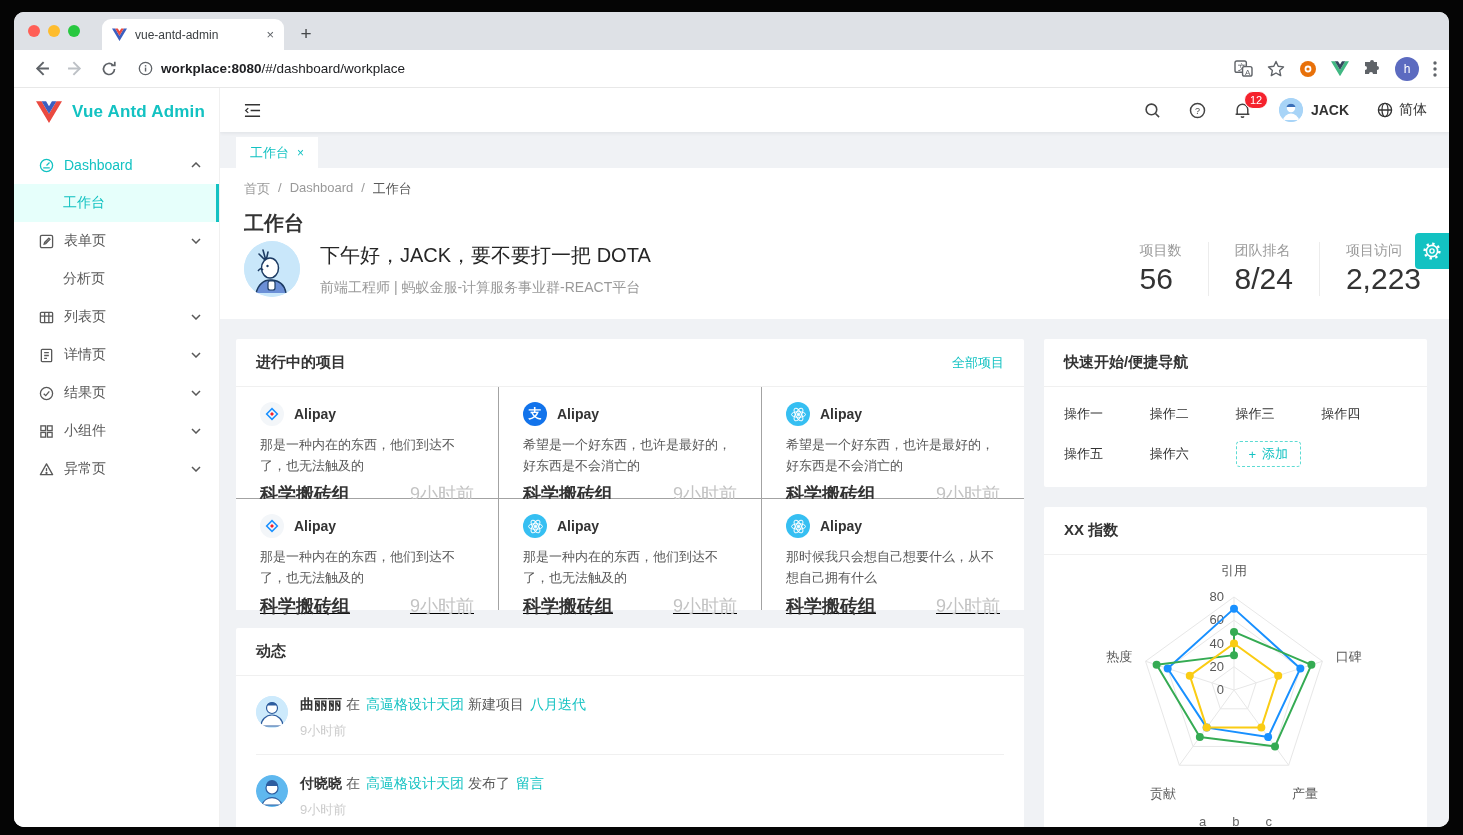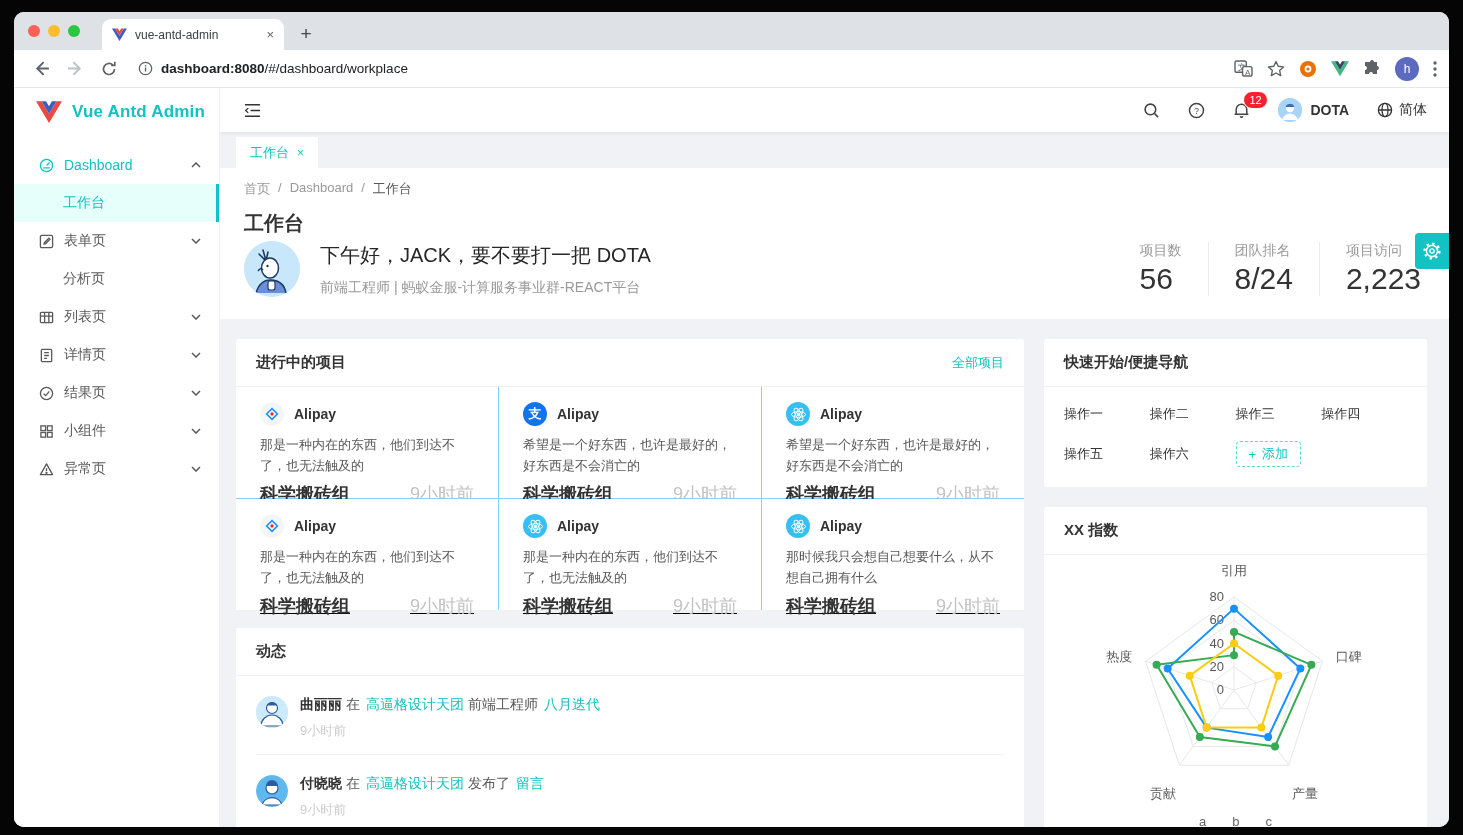--- a/index.html
+++ b/index.html
@@ -69,21 +69,21 @@
   .stat .s-val { font-size:30px; color:#333; margin-top:2px; }
 
   .content { padding:20px 22px 0 16px; display:flex; gap:20px; }
   .col-left { width:788px; }
   .col-right { width:383px; }
   .card { background:#fff; border-radius:2px; }
   .card-hd { height:48px; display:flex; align-items:center; padding:0 20px; border-bottom:1px solid #f0f0f0; }
   .card-hd .t { font-size:15px; color:#333; font-weight:600; }
   .card-hd .extra { margin-left:auto; font-size:13px; color:#13c2c2; cursor:pointer; }
 
-  .pgrid { display:grid; grid-template-columns:1fr 1fr 1fr; grid-auto-rows:111px; gap:1px; background:#7dd3fc; }
+  .pgrid { display:grid; grid-template-columns:1fr 1fr 1fr; grid-auto-rows:111px; gap:1px; background:#a3a3a3; }
   .pcell { background:#fff; padding:15px 24px 12px 24px; cursor:pointer; }
   .pc-head { display:flex; align-items:center; gap:10px; }
   .pc-name { font-size:14px; color:#333; font-weight:600; }
   .pc-desc { font-size:13px; color:#595959; line-height:1.65; margin-top:8px; height:43px; overflow:hidden; }
   .pc-foot { display:flex; margin-top:5px; font-size:18px;text-decoration:underline; }
   .pc-group { color:#333; font-weight:600; }
   .pc-time { margin-left:auto; color:#c3c3c3; }
   .picon { width:24px; height:24px; border-radius:50%; display:flex; align-items:center; justify-content:center; flex:none; }
   .picon-antd { background:#f3f6f9; }
   .picon-alipay { background:#1273eb; color:#fff; font-size:13px; font-weight:700; }
@@ -153,21 +153,21 @@
           <path d="M13.5 8 a5.5 5.5 0 1 1 -1.6 -3.9"></path>
           <path d="M13.8 0.8 V4.4 H10.2" fill="none"></path>
         </svg>
     </span>
     <div class="urlbox">
       <svg width="15" height="15" viewBox="0 0 16 16">
           <circle cx="8" cy="8" r="6.6" fill="none" stroke="#5f6368" stroke-width="1.4"></circle>
           <rect x="7.3" y="7" width="1.5" height="4.2" fill="#5f6368"></rect>
           <rect x="7.3" y="4.4" width="1.5" height="1.5" fill="#5f6368"></rect>
         </svg>
-      <span><span class="host">dashboard:8080</span><span class="path">/#/dashboard/workplace</span></span>
+      <span><span class="host">workplace:8080</span><span class="path">/#/dashboard/workplace</span></span>
     </div>
     <div class="bar-right">
       <svg width="19" height="17" viewBox="0 0 20 18">
           <rect x="1" y="1" width="12" height="12" rx="2" fill="none" stroke="#5f6368" stroke-width="1.5"></rect>
           <text x="4" y="10.5" font-size="9" fill="#5f6368">文</text>
           <rect x="9" y="7" width="10" height="10" rx="2" fill="#fff" stroke="#5f6368" stroke-width="1.5"></rect>
           <text x="11.5" y="15.5" font-size="8.5" fill="#5f6368">A</text>
         </svg>
       <svg width="18" height="17" viewBox="0 0 18 17">
           <path d="M9 1.5 L11.2 6.3 L16.5 6.9 L12.6 10.4 L13.7 15.6 L9 13 L4.3 15.6 L5.4 10.4 L1.5 6.9 L6.8 6.3 Z" fill="none" stroke="#5f6368" stroke-width="1.4" stroke-linejoin="round"></path>
@@ -346,21 +346,21 @@
           </span>
           <span class="userbox">
             <span class="avatar-sm">
               <svg width="24" height="24" viewBox="0 0 24 24">
                   <circle cx="12" cy="12" r="12" fill="#a8d4f7"></circle>
                   <circle cx="12" cy="10" r="4.2" fill="#fff"></circle>
                   <path d="M4 22 a8.2 8.2 0 0 1 16 0 Z" fill="#fff"></path>
                   <path d="M7.5 9 a4.8 4.8 0 0 1 9 0 Z" fill="#3a6fb8"></path>
                 </svg>
             </span>
-            <span>DOTA</span>
+            <span>JACK</span>
           </span>
           <span class="langbox">
             <svg width="16" height="16" viewBox="0 0 16 16" fill="none" stroke="#333" stroke-width="1.3">
                 <circle cx="8" cy="8" r="6.6"></circle>
                 <ellipse cx="8" cy="8" rx="3" ry="6.6"></ellipse>
                 <path d="M1.4 8 h13.2"></path>
               </svg>
             <span>简体</span>
           </span>
         </div>
@@ -539,21 +539,21 @@
               <span class="avatar-act">
                 <svg width="32" height="32" viewBox="0 0 32 32">
                     <circle cx="16" cy="16" r="16" fill="#cdeafc"></circle>
                     <circle cx="16" cy="12" r="5.5" fill="#fff" stroke="#2d5d9f" stroke-width="1.2"></circle>
                     <path d="M5 30 a11 11 0 0 1 22 0 Z" fill="#fff" stroke="#2d5d9f" stroke-width="1.2"></path>
                     <path d="M11 9.5 a5.5 5.5 0 0 1 10 0 Z" fill="#2d5d9f"></path>
                   </svg>
               </span>
               <div>
                 <p class="act-line">
-                  <span class="nm">曲丽丽</span><span class="tx">在</span><span class="lk">高逼格设计天团</span><span class="tx">前端工程师</span><span class="lk">八月迭代</span>
+                  <span class="nm">曲丽丽</span><span class="tx">在</span><span class="lk">高逼格设计天团</span><span class="tx">新建项目</span><span class="lk">八月迭代</span>
                 </p>
                 <p class="act-time">9小时前</p>
               </div>
             </div>
             <div class="act">
               <span class="avatar-act">
                 <svg width="32" height="32" viewBox="0 0 32 32">
                     <circle cx="16" cy="16" r="16" fill="#5fb8ef"></circle>
                     <circle cx="16" cy="13" r="6" fill="#fff" stroke="#2d5d9f" stroke-width="1.2"></circle>
                     <path d="M6 30 a10.5 10.5 0 0 1 20 0 Z" fill="#fff" stroke="#2d5d9f" stroke-width="1.2"></path>

